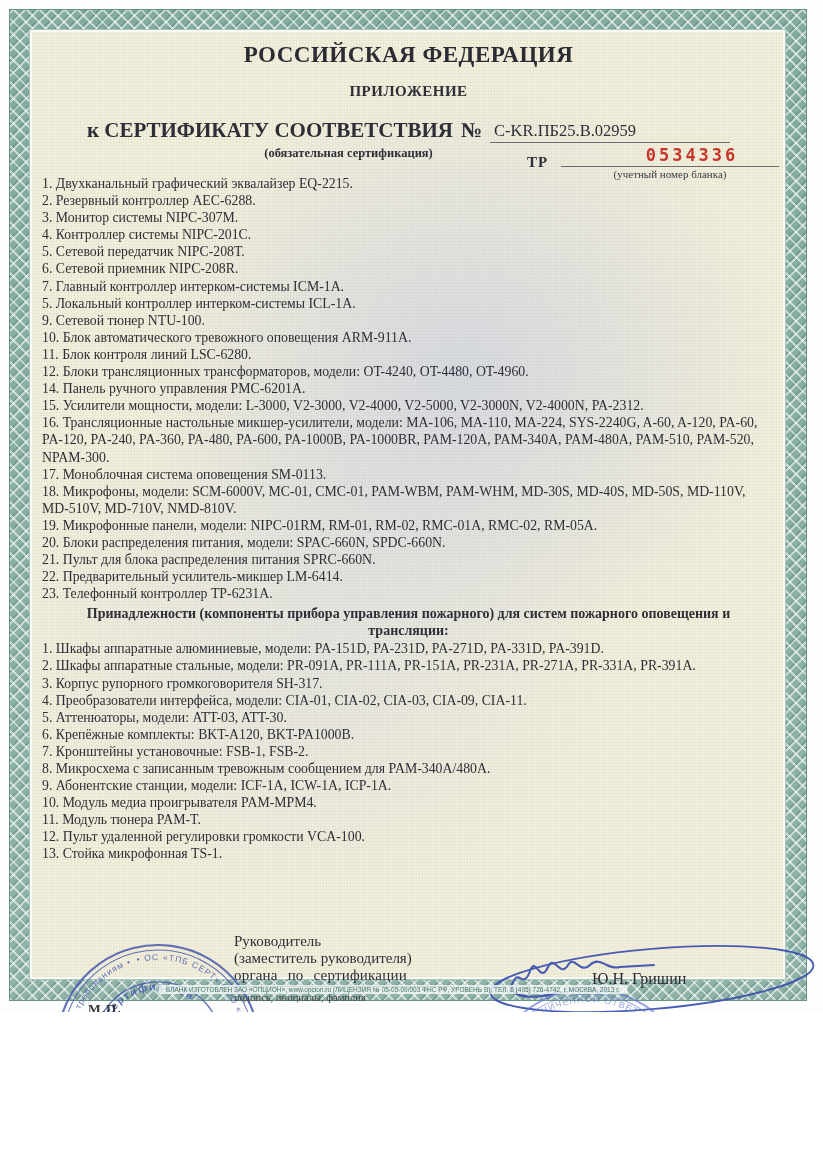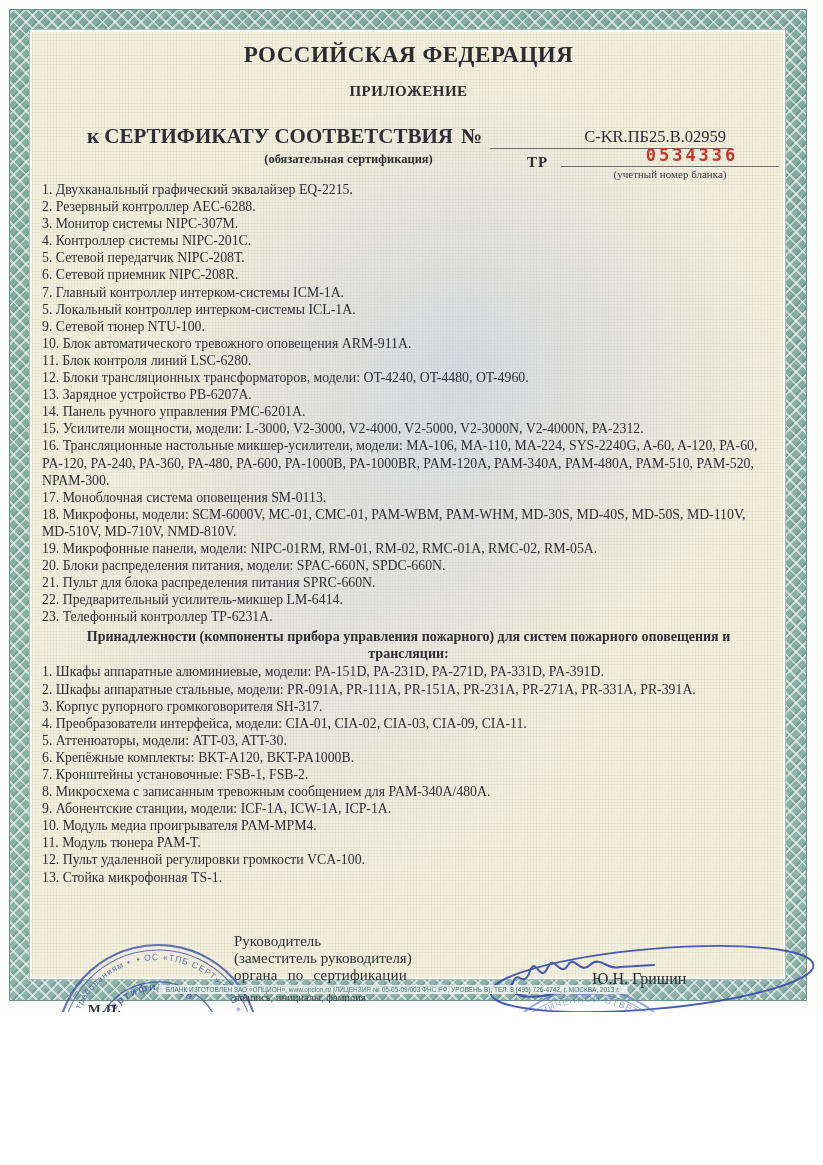--- a/index.html
+++ b/index.html
@@ -24,23 +24,23 @@
       radial-gradient(430px 380px at 38% 64%, rgba(182,192,232,.22), rgba(182,192,232,0) 70%),
       repeating-linear-gradient(0deg, rgba(150,140,105,.065) 0 1px, rgba(0,0,0,0) 1px 3px),
       repeating-linear-gradient(90deg, rgba(150,140,105,.065) 0 1px, rgba(0,0,0,0) 1px 3px),
       #f2efdd;
     border:2px solid #fbfbf6;
     outline:1px solid #a9c4ba;
     padding:4px 8px 0 10px;box-sizing:border-box;
   }
   .title{margin-top:6px;text-align:center;font-size:23px;font-weight:bold;letter-spacing:.5px;color:#2b2b33;}
   .appendix{margin-top:15px;text-align:center;font-size:15px;font-weight:bold;letter-spacing:.5px;}
-  .certline{margin-top:24px;display:flex;justify-content:center;align-items:flex-end;gap:8px;}
+  .certline{margin-top:18px;display:flex;justify-content:center;align-items:flex-end;gap:8px;}
   .certline .big{font-size:21px;font-weight:bold;}
-  .certline .num{font-size:16.5px;border-bottom:1px solid #6a6a70;min-width:232px;text-align:right;padding:0 4px 1px;}
+  .certline .num{font-size:16.5px;border-bottom:1px solid #6a6a70;min-width:232px;text-align:left;padding:0 4px 1px;}
   .mandnote{margin-top:3px;text-align:center;font-size:12.5px;font-weight:bold;margin-right:120px;}
   .trrow{position:absolute;top:113px;right:4px;width:252px;}
   .trrow .lbl{position:absolute;left:0;top:9px;font-size:15px;font-weight:bold;letter-spacing:1px;}
   .trrow .redline{margin-left:34px;border-bottom:1px solid #6a6a70;text-align:center;padding-bottom:1px;}
   .trrow .red{font-family:"DejaVu Sans Mono","Liberation Mono",monospace;font-weight:bold;font-size:17px;letter-spacing:3px;color:#c6362b;margin-left:44px;}
   .trrow .cap{margin-left:34px;text-align:center;font-size:11px;color:#3c3c44;padding-top:1px;}
   .content{margin-top:14px;}
   .sec-h{margin:3px 6px 1px;text-align:center;font-size:14px;line-height:17px;font-weight:bold;}
   .items p{margin:0;font-size:13.8px;line-height:17.1px;}
   
@@ -102,21 +102,20 @@
             <p>3. Монитор системы NIPC-307M.</p>
             <p>4. Контроллер системы NIPC-201C.</p>
             <p>5. Сетевой передатчик NIPC-208T.</p>
             <p>6. Сетевой приемник NIPC-208R.</p>
             <p>7. Главный контроллер интерком-системы ICM-1A.</p>
             <p>5. Локальный контроллер интерком-системы ICL-1A.</p>
             <p>9. Сетевой тюнер NTU-100.</p>
             <p>10. Блок автоматического тревожного оповещения ARM-911A.</p>
             <p>11. Блок контроля линий LSC-6280.</p>
             <p>12. Блоки трансляционных трансформаторов, модели: OT-4240, OT-4480, OT-4960.</p>
-            <p>13. Зарядное устройство PB-6207A.</p>
             <p>14. Панель ручного управления PMC-6201A.</p>
             <p>15. Усилители мощности, модели: L-3000, V2-3000, V2-4000, V2-5000, V2-3000N, V2-4000N, PA-2312.</p>
             <p>16. Трансляционные настольные микшер-усилители, модели: MA-106, MA-110, MA-224, SYS-2240G, A-60, A-120, PA-60, PA-120, PA-240, PA-360, PA-480, PA-600, PA-1000B, PA-1000BR, PAM-120A, PAM-340A, PAM-480A, PAM-510, PAM-520, NPAM-300.</p>
             <p>17. Моноблочная система оповещения SM-0113.</p>
             <p>18. Микрофоны, модели: SCM-6000V, MC-01, CMC-01, PAM-WBM, PAM-WHM, MD-30S, MD-40S, MD-50S, MD-110V, MD-510V, MD-710V, NMD-810V.</p>
             <p>19. Микрофонные панели, модели: NIPC-01RM, RM-01, RM-02, RMC-01A, RMC-02, RM-05A.</p>
             <p>20. Блоки распределения питания, модели: SPAC-660N, SPDC-660N.</p>
             <p>21. Пульт для блока распределения питания SPRC-660N.</p>
             <p>22. Предварительный усилитель-микшер LM-6414.</p>
             <p>23. Телефонный контроллер TP-6231A.</p>

